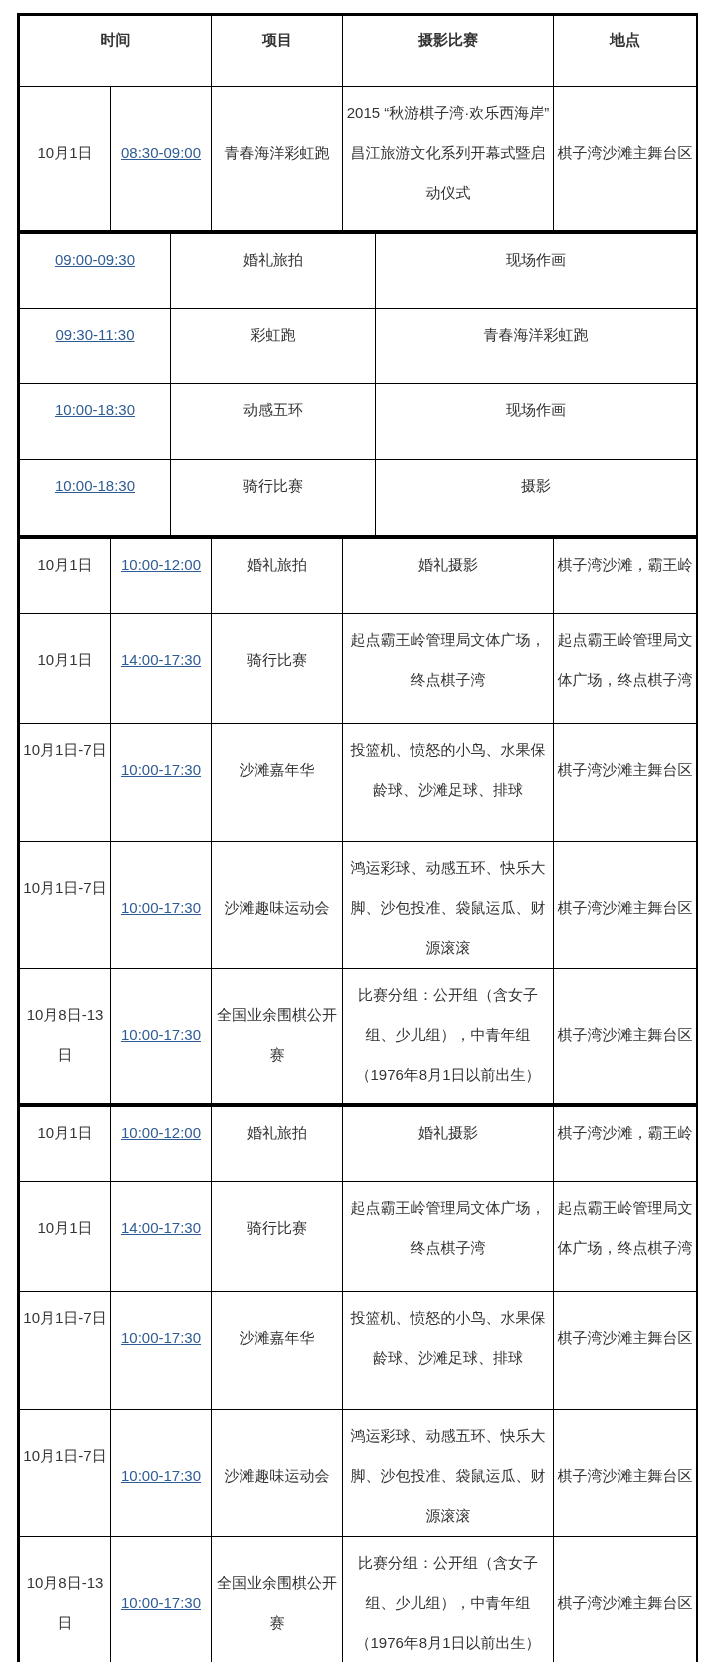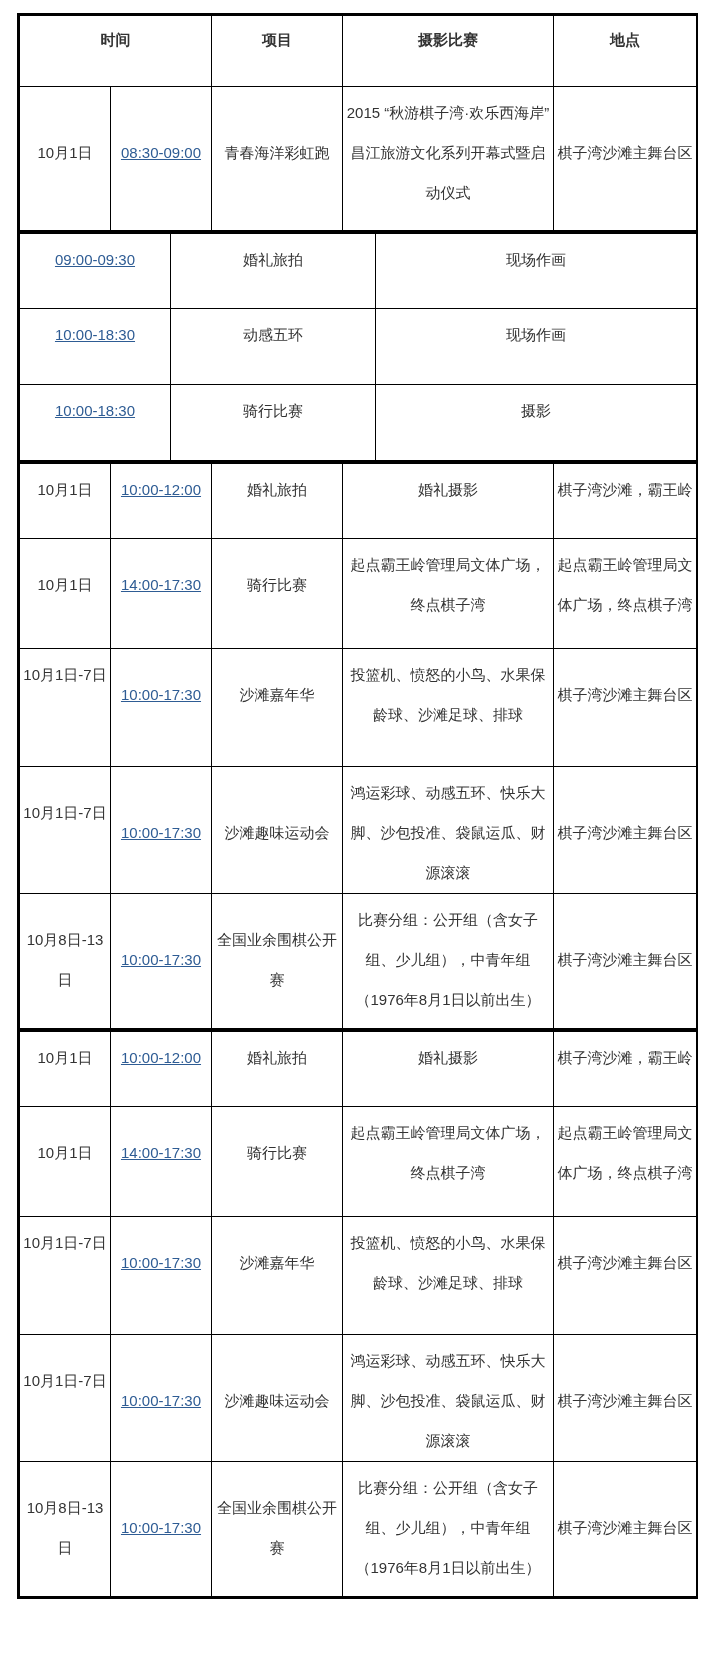--- a/index.html
+++ b/index.html
@@ -77,20 +77,25 @@
         <col style="width:151px">
         <col style="width:205px">
         <col style="width:321px">
       </colgroup>
     <tbody>
         <tr class="r75">
       <td class="time">09:00-09:30</td>
       <td>婚礼旅拍</td>
       <td>现场作画</td>
     </tr>
+    <tr class="r75">
+      <td class="time">09:30-11:30</td>
+      <td>彩虹跑</td>
+      <td>青春海洋彩虹跑</td>
+    </tr>
     <tr class="r76">
       <td class="time">10:00-18:30</td>
       <td>动感五环</td>
       <td>现场作画</td>
     </tr>
     <tr class="r76">
       <td class="time">10:00-18:30</td>
       <td>骑行比赛</td>
       <td>摄影</td>
     </tr>

